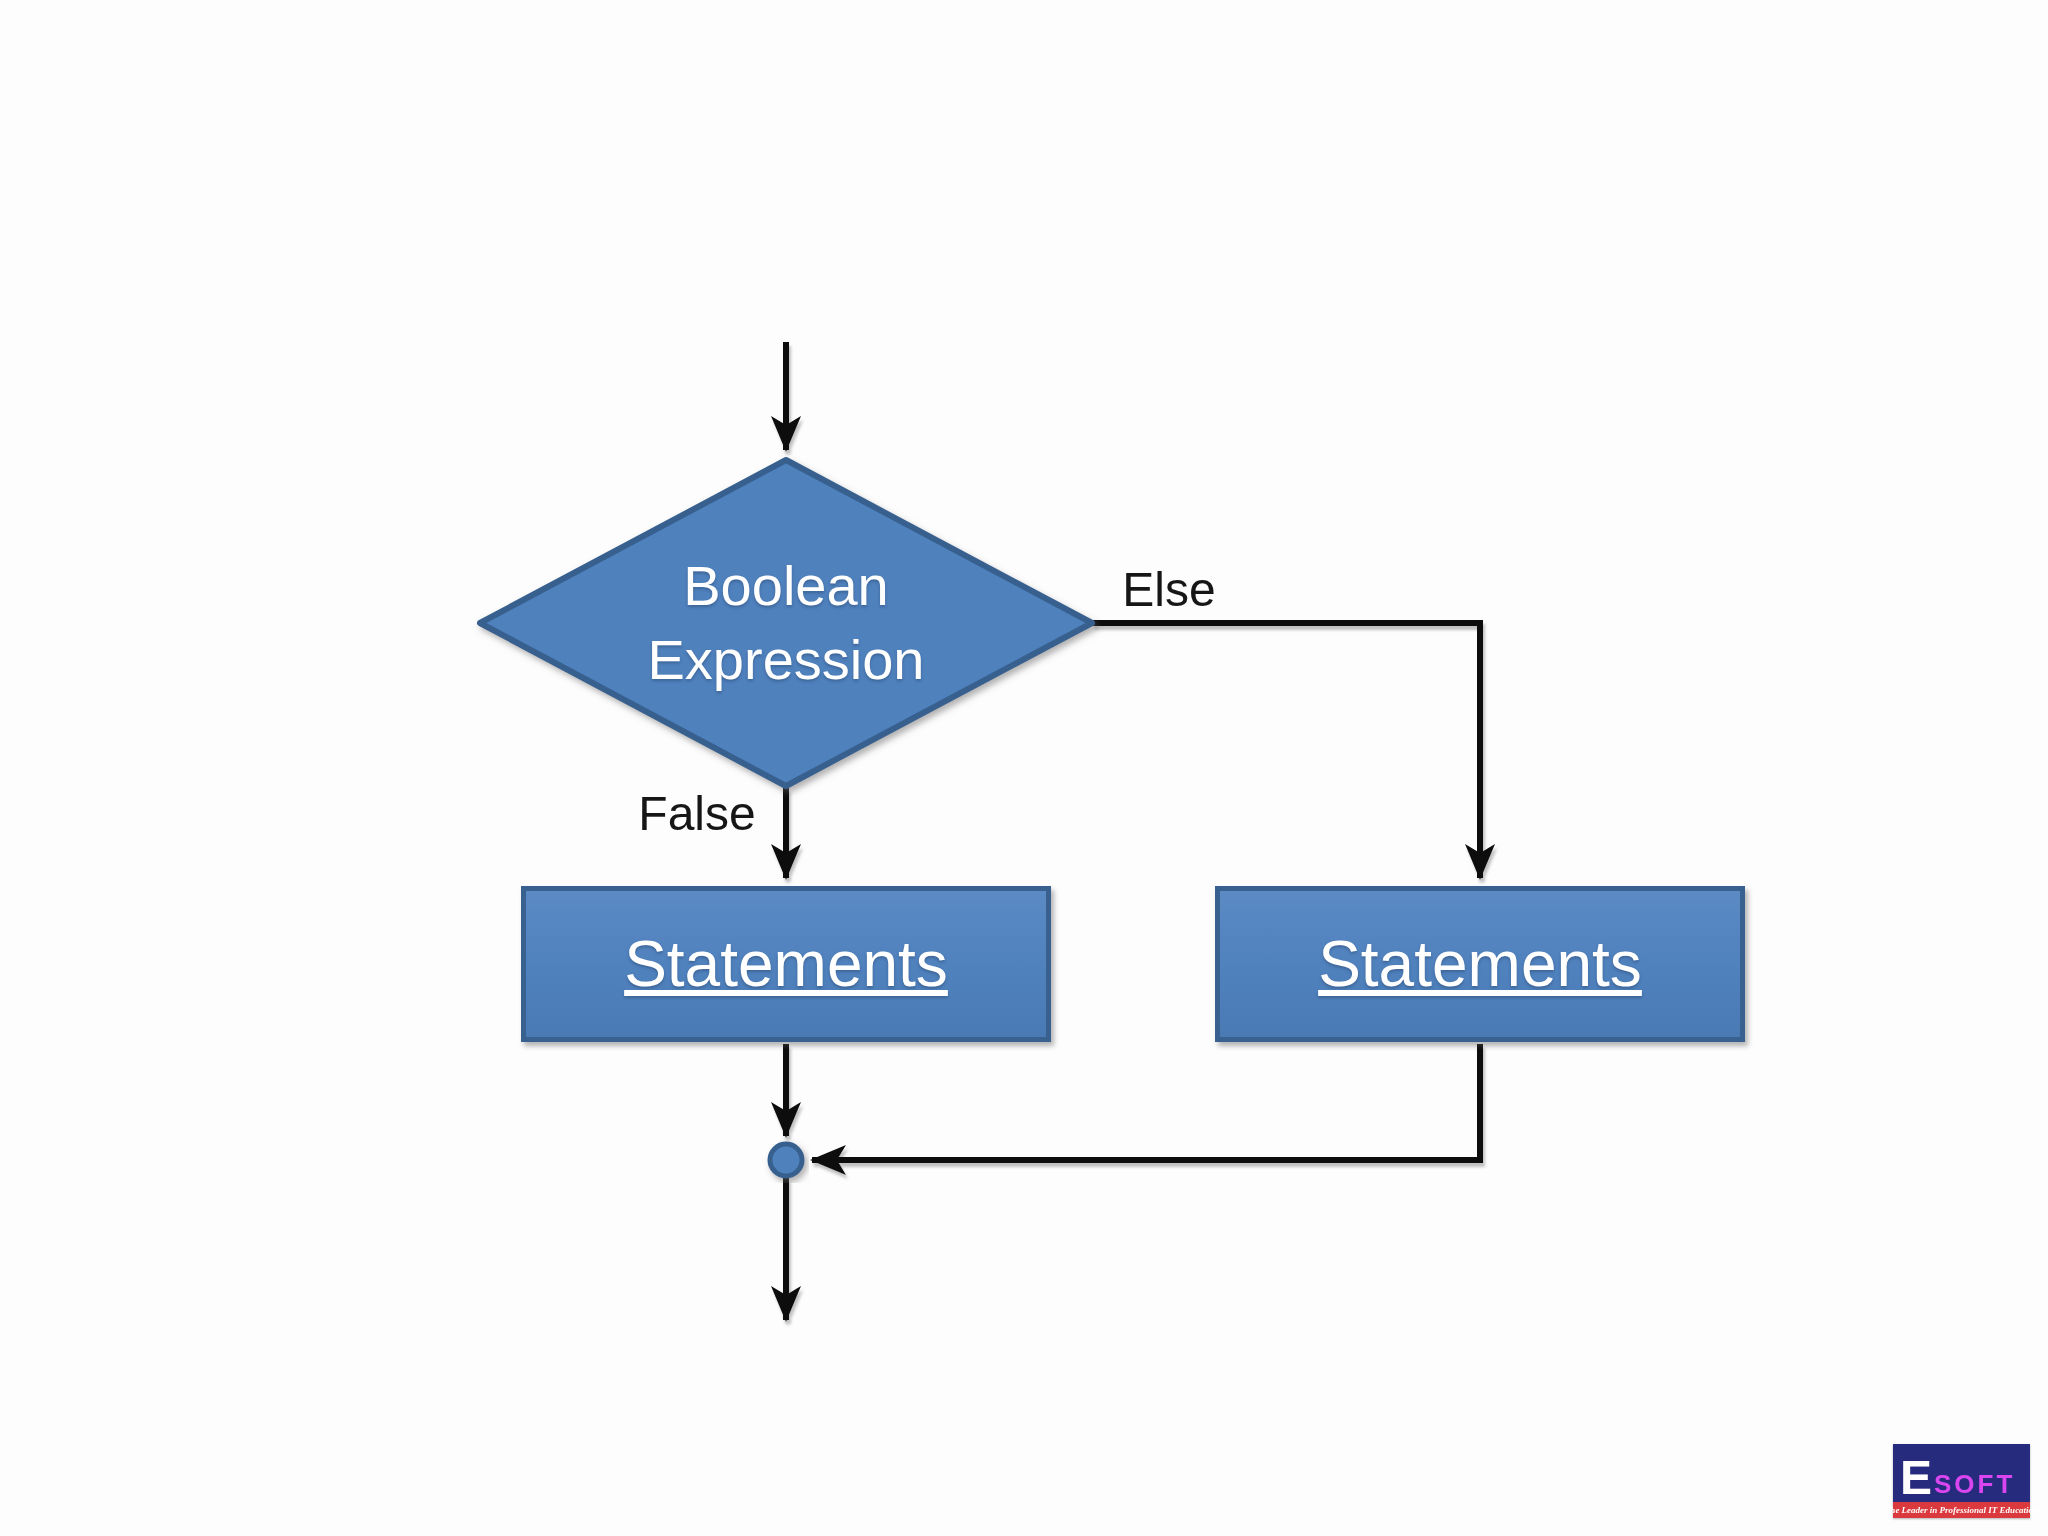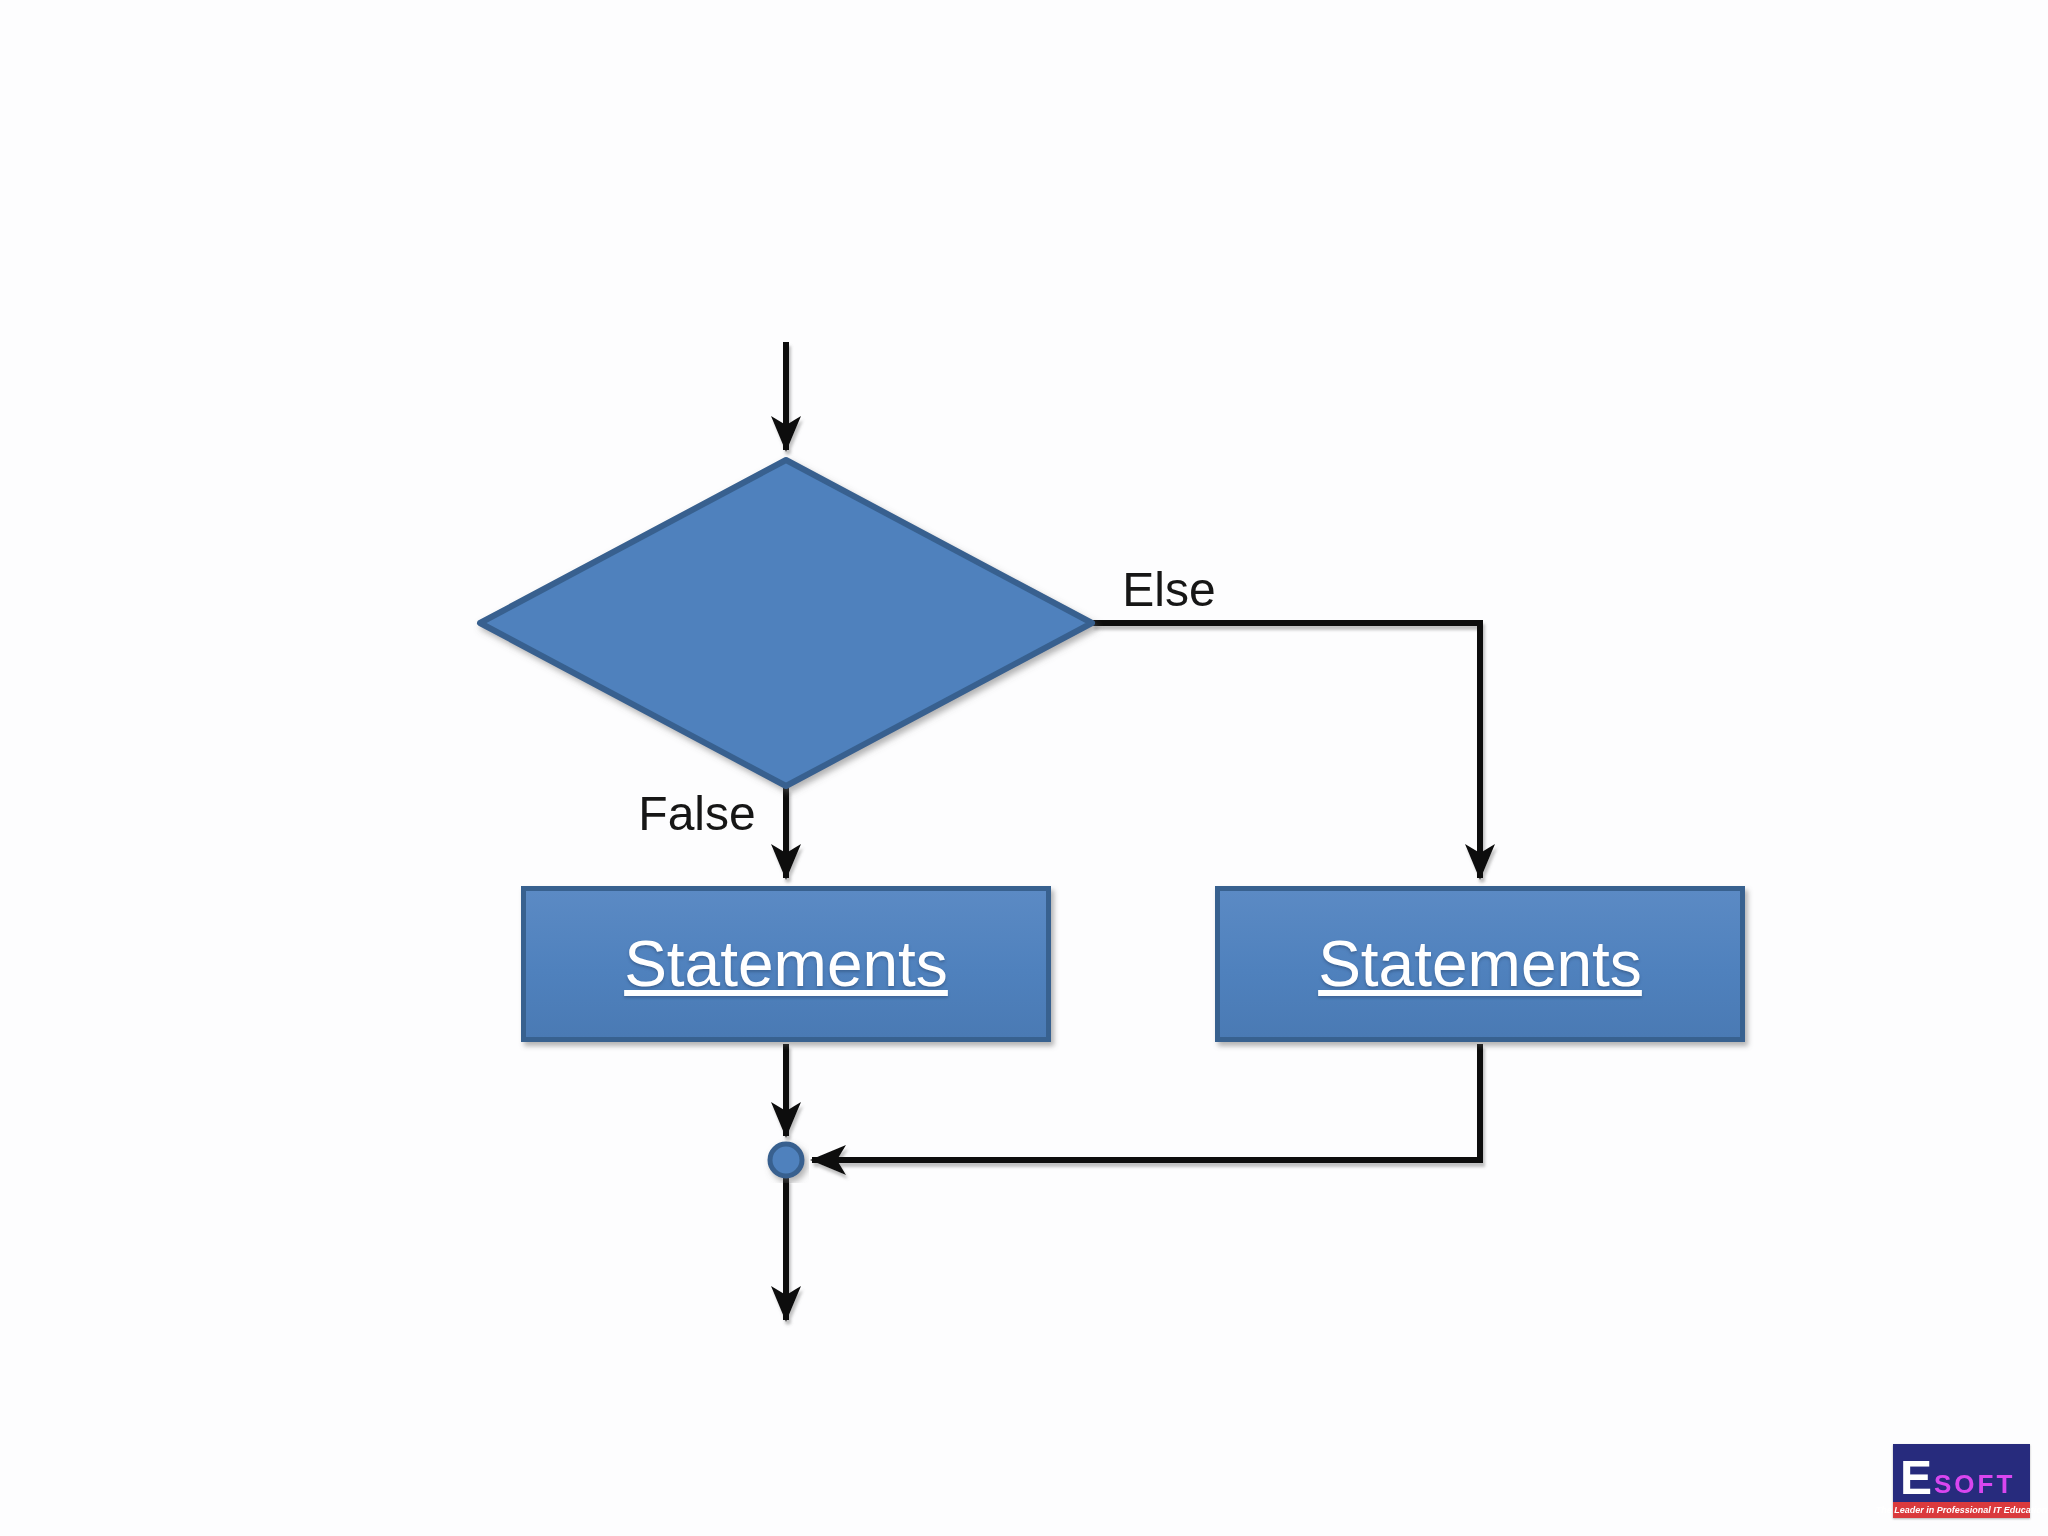--- a/index.html
+++ b/index.html
@@ -117,21 +117,21 @@
     font-weight: bold;
     letter-spacing: 3px;
     line-height: 1;
     margin-left: 2px;
     margin-bottom: 3px;
   }
   .logo-strip {
     height: 16px;
     background: #da3a3d;
     color: #ffffff;
-    font-family: Liberation Sans, sans-serif;
+    font-family: Liberation Serif, serif;
     font-style: italic;
     font-weight: bold;
     font-size: 9px;
     display: flex;
     align-items: center;
     justify-content: center;
     white-space: nowrap;
   }
 </style>
 </head>
@@ -160,20 +160,21 @@
       <path d="M 786 1044 L 786 1136" marker-end="url(#arrowhead)"></path>
       <path d="M 1480 1044 L 1480 1160 L 812 1160" marker-end="url(#arrowhead)"></path>
       <path d="M 786 1178 L 786 1320" marker-end="url(#arrowhead)"></path>
     </g>
 
     <polygon points="786,460 1092,623 786,786 480,623" fill="#4f81bd" stroke="#38618f" stroke-width="6" stroke-linejoin="round" filter="url(#shapeShadow)"></polygon>
 
     <circle cx="786" cy="1160" r="16" fill="#4f81bd" stroke="#38618f" stroke-width="5" filter="url(#shapeShadow)"></circle>
   </svg>
 
+  <div class="decision-text">Boolean Expression</div>
 
   <div class="flow-label label-true">False</div>
   <div class="flow-label label-false">Else</div>
 
   <div class="statements-box box-left">
     <span class="statements-text">Statements</span>
   </div>
   <div class="statements-box box-right">
     <span class="statements-text">Statements</span>
   </div>

